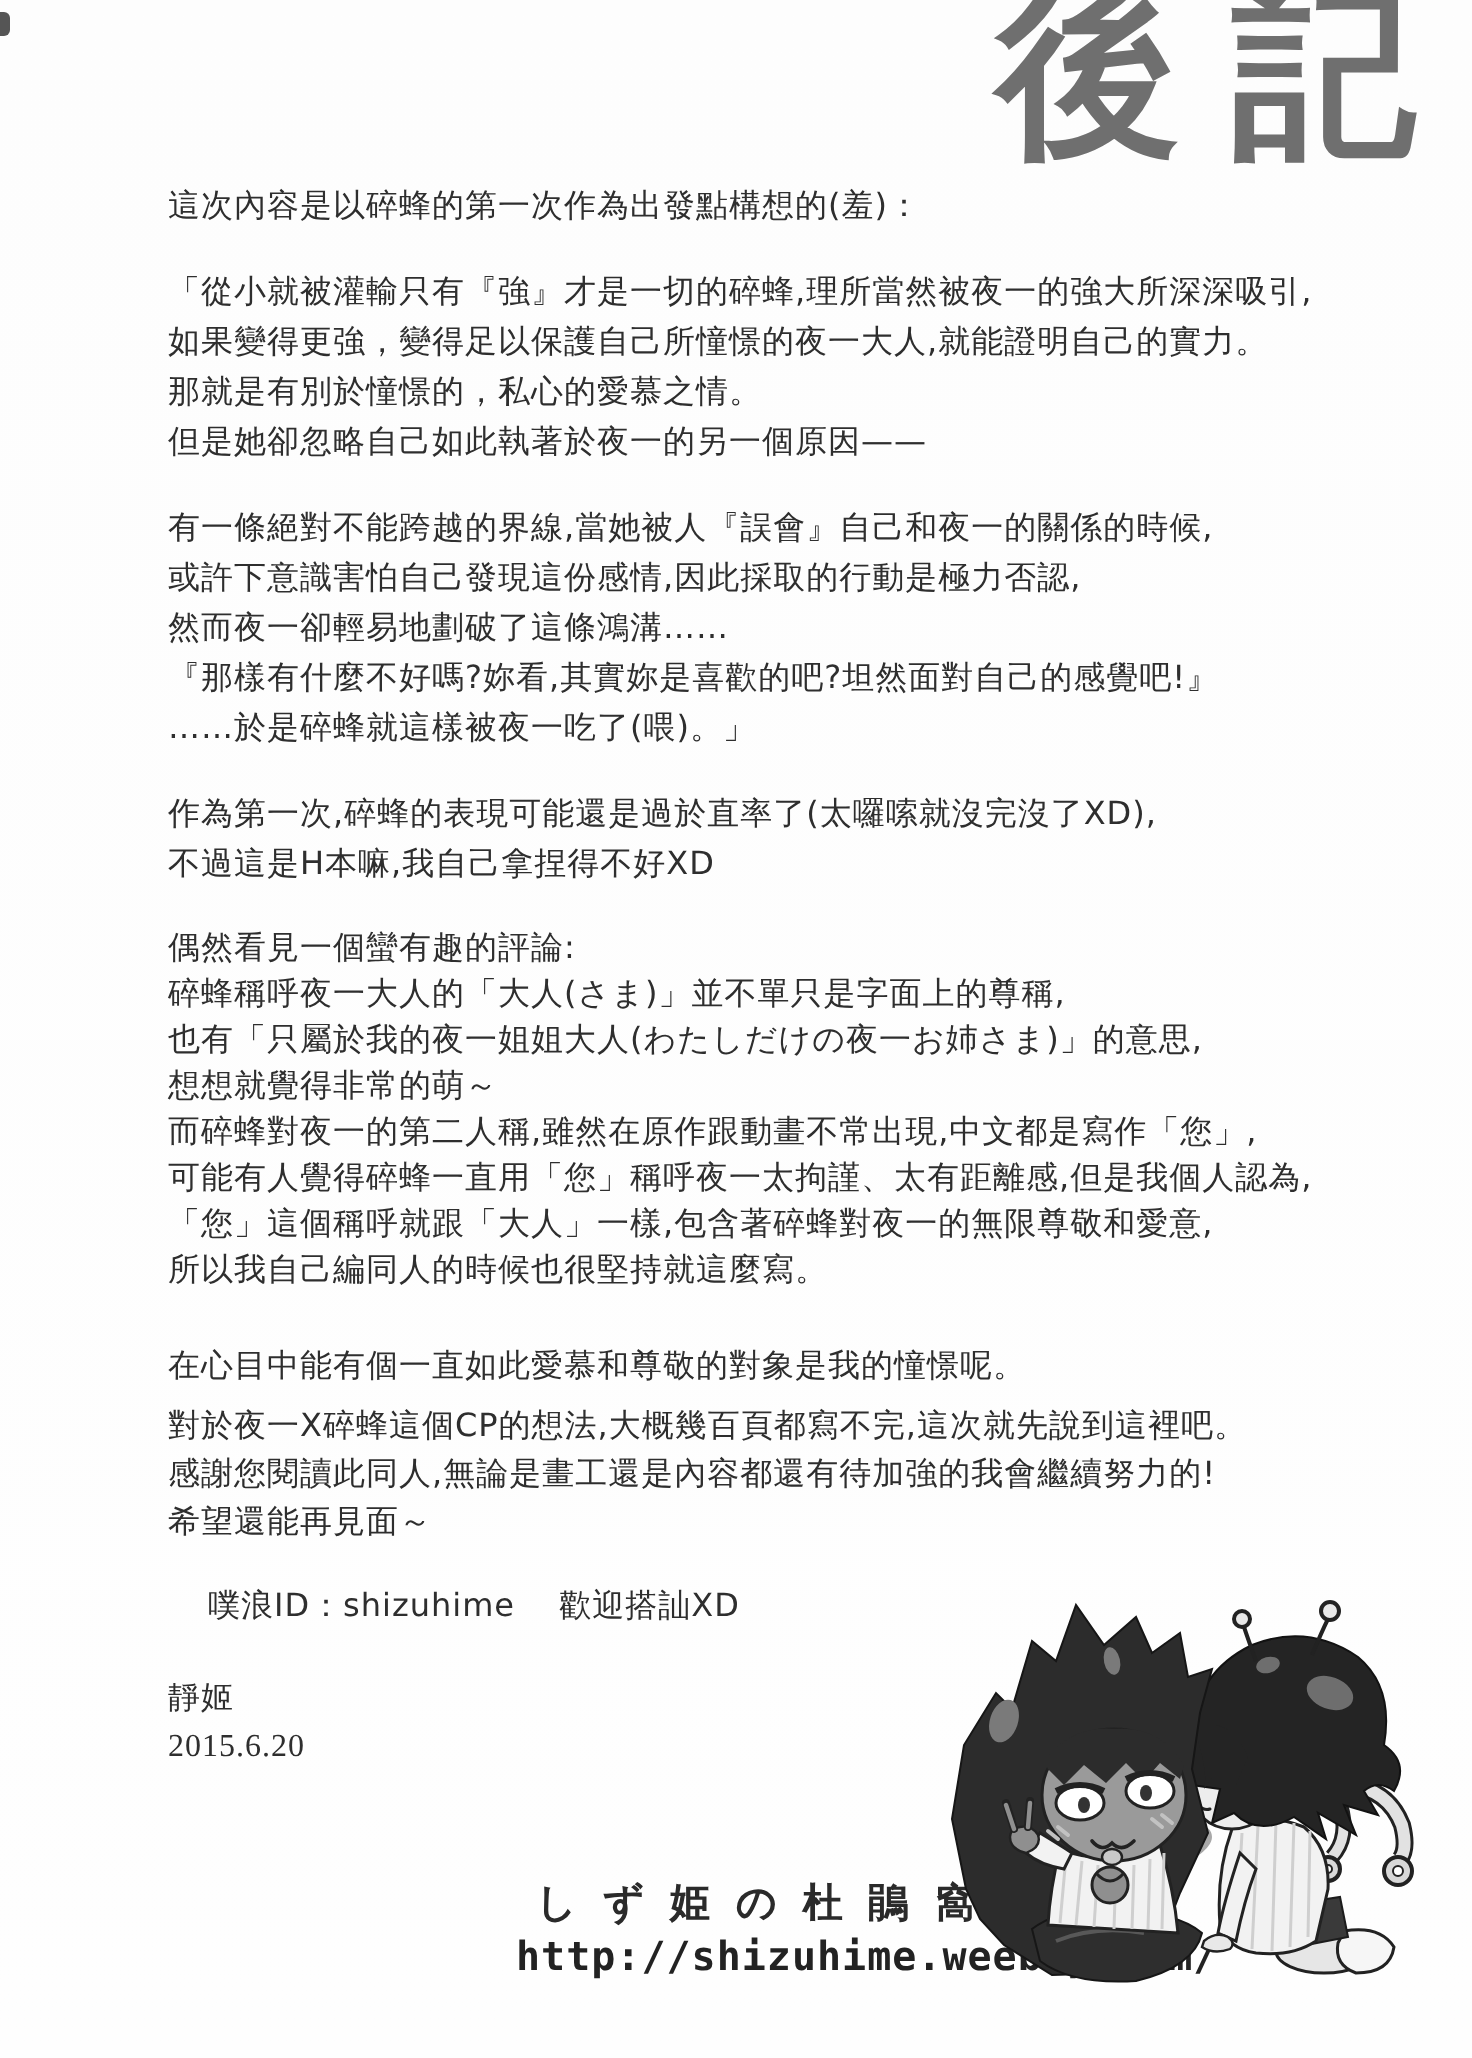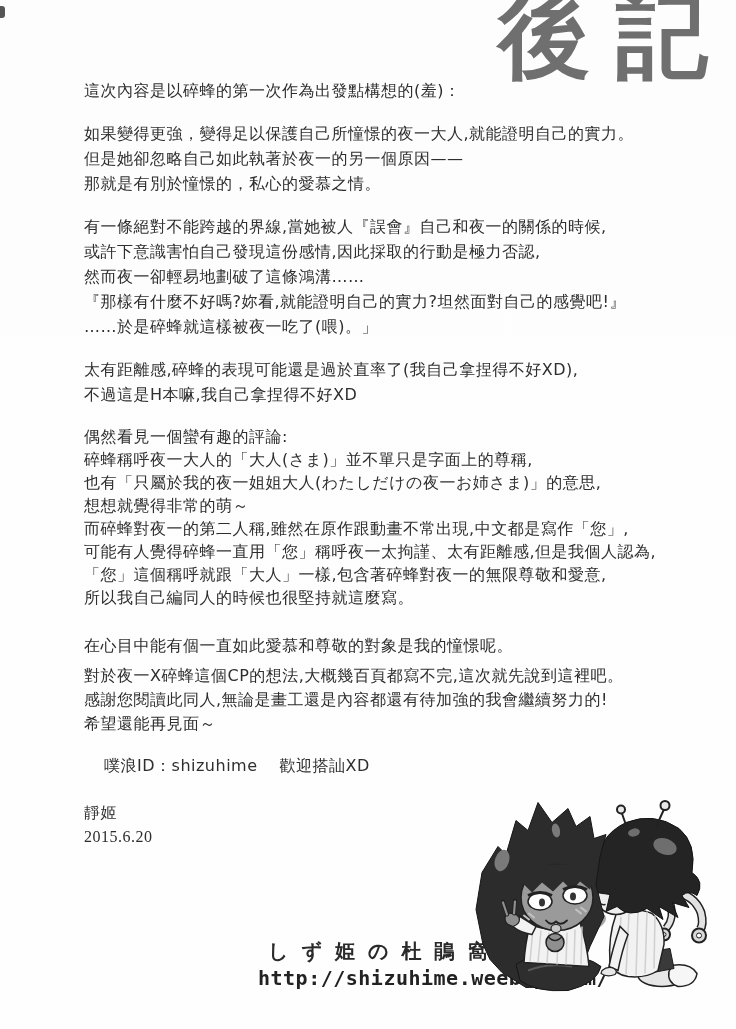--- a/index.html
+++ b/index.html
@@ -10,21 +10,21 @@
   }
   .page{position:absolute;inset:0;background:linear-gradient(180deg,#fdfdfd 0%,#fefefe 100%);}
   .scan-mark{position:absolute;left:0;top:6px;width:5px;height:12px;background:#555;border-radius:0 3px 3px 0;}
   .title{
     position:absolute;top:-14px;right:2px;margin:0;
     font-family:"DejaVu Serif","DejaVu Sans",serif;
     font-size:92px;font-weight:bold;color:#6f6f6f;
     letter-spacing:26px;line-height:1.1;white-space:nowrap;
   }
   .body-text{
-    position:absolute;left:84px;top:78px;width:580px;
+    position:absolute;left:84px;top:90px;width:580px;
     color:#2e2e2e;font-size:16px;letter-spacing:0.5px;
   }
   .para{margin-top:18px;}
   .para:first-child{margin-top:0;}
   .line{line-height:25px;white-space:nowrap;}
   .p-4 .line{line-height:23px;}
   .p-5{margin-top:24px;}
   .p-6{margin-top:6px;}
   .p-6 .line{line-height:24px;}
   .p-7{margin-top:17px;padding-left:20px;}
@@ -49,33 +49,34 @@
 
   <div class="scan-mark"></div>
 
   <h1 class="title">後記</h1>
 
   <div class="body-text" id="paragraphs">
       <div class="para p-0">
         <div class="line">這次內容是以碎蜂的第一次作為出發點構想的(羞)：</div>
       </div>
       <div class="para p-1">
+        <div class="line">「從小就被灌輸只有『強』才是一切的碎蜂,理所當然被夜一的強大所深深吸引,</div>
         <div class="line">如果變得更強，變得足以保護自己所憧憬的夜一大人,就能證明自己的實力。</div>
+        <div class="line">那就是有別於憧憬的，私心的愛慕之情。</div>
         <div class="line">但是她卻忽略自己如此執著於夜一的另一個原因——</div>
-        <div class="line">那就是有別於憧憬的，私心的愛慕之情。</div>
       </div>
       <div class="para p-2">
         <div class="line">有一條絕對不能跨越的界線,當她被人『誤會』自己和夜一的關係的時候,</div>
         <div class="line">或許下意識害怕自己發現這份感情,因此採取的行動是極力否認,</div>
         <div class="line">然而夜一卻輕易地劃破了這條鴻溝……</div>
-        <div class="line">『那樣有什麼不好嗎?妳看,就能證明自己的實力?坦然面對自己的感覺吧!』</div>
+        <div class="line">『那樣有什麼不好嗎?妳看,其實妳是喜歡的吧?坦然面對自己的感覺吧!』</div>
         <div class="line">……於是碎蜂就這樣被夜一吃了(喂)。」</div>
       </div>
       <div class="para p-3">
-        <div class="line">太有距離感,碎蜂的表現可能還是過於直率了(我自己拿捏得不好XD),</div>
+        <div class="line">作為第一次,碎蜂的表現可能還是過於直率了(太囉嗦就沒完沒了XD),</div>
         <div class="line">不過這是H本嘛,我自己拿捏得不好XD</div>
       </div>
       <div class="para p-4">
         <div class="line">偶然看見一個蠻有趣的評論:</div>
         <div class="line">碎蜂稱呼夜一大人的「大人(さま)」並不單只是字面上的尊稱,</div>
         <div class="line">也有「只屬於我的夜一姐姐大人(わたしだけの夜一お姉さま)」的意思,</div>
         <div class="line">想想就覺得非常的萌～</div>
         <div class="line">而碎蜂對夜一的第二人稱,雖然在原作跟動畫不常出現,中文都是寫作「您」,</div>
         <div class="line">可能有人覺得碎蜂一直用「您」稱呼夜一太拘謹、太有距離感,但是我個人認為,</div>
         <div class="line">「您」這個稱呼就跟「大人」一樣,包含著碎蜂對夜一的無限尊敬和愛意,</div>

